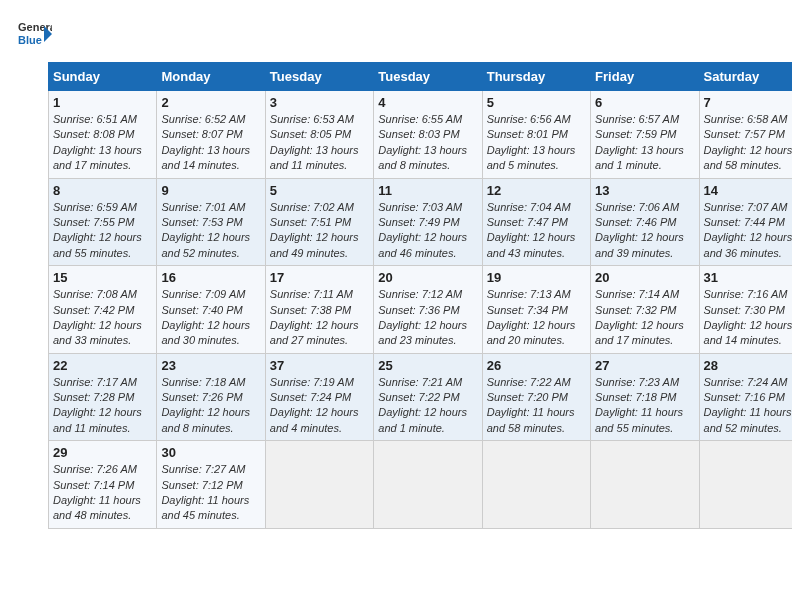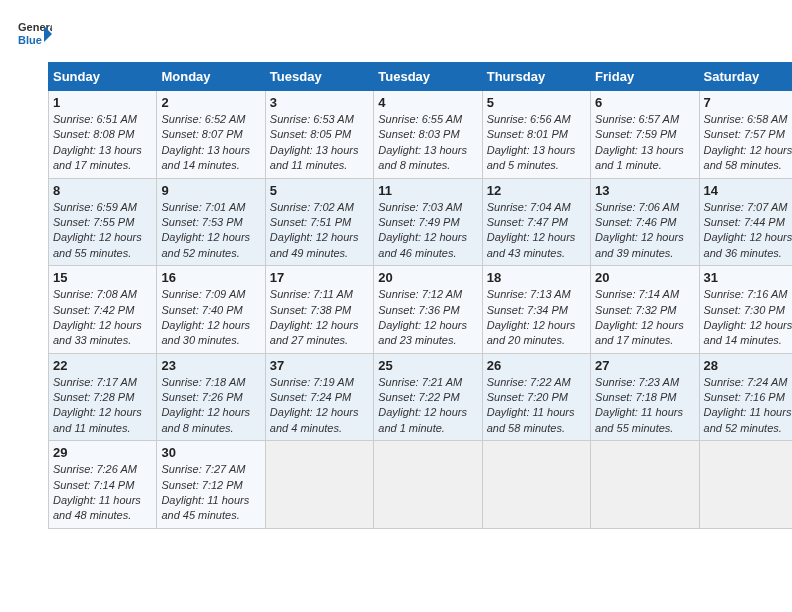--- a/index.html
+++ b/index.html
@@ -179,21 +179,21 @@
         </td>
         <td>
           <span class="day-num">17</span>
           <div class="day-info">Sunrise: 7:11 AM<br>Sunset: 7:38 PM<br>Daylight: 12 hours and 27 minutes.</div>
         </td>
         <td>
           <span class="day-num">20</span>
           <div class="day-info">Sunrise: 7:12 AM<br>Sunset: 7:36 PM<br>Daylight: 12 hours and 23 minutes.</div>
         </td>
         <td>
-          <span class="day-num">18</span>
+          <span class="day-num">19</span>
           <div class="day-info">Sunrise: 7:13 AM<br>Sunset: 7:34 PM<br>Daylight: 12 hours and 20 minutes.</div>
         </td>
         <td>
           <span class="day-num">20</span>
           <div class="day-info">Sunrise: 7:14 AM<br>Sunset: 7:32 PM<br>Daylight: 12 hours and 17 minutes.</div>
         </td>
         <td>
           <span class="day-num">31</span>
           <div class="day-info">Sunrise: 7:16 AM<br>Sunset: 7:30 PM<br>Daylight: 12 hours and 14 minutes.</div>
         </td>

